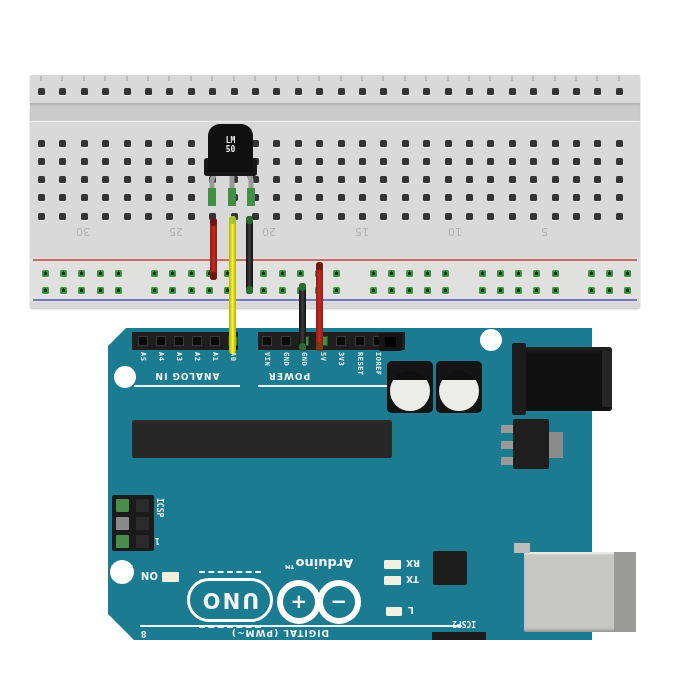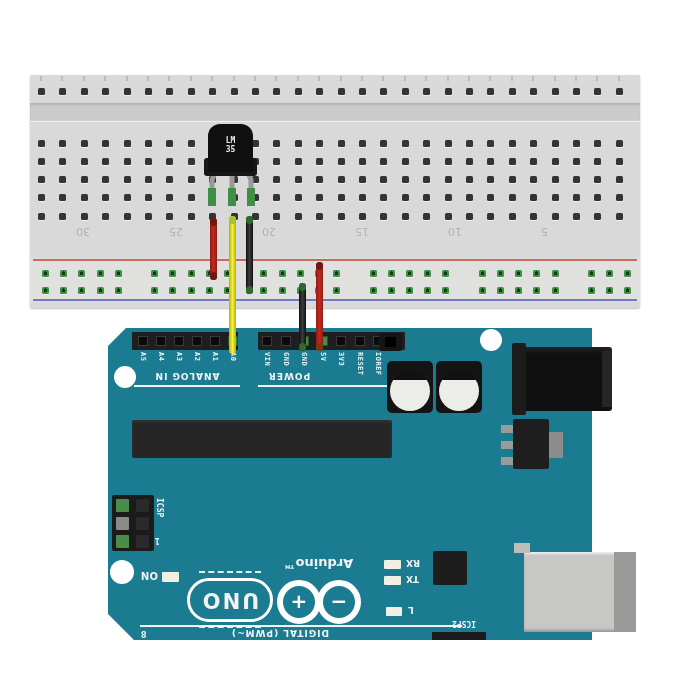--- a/index.html
+++ b/index.html
@@ -334,21 +334,21 @@
     <path d="M29 0 L29 38" stroke="#9a9a9a" stroke-width="5" fill="none"></path>
     <path d="M43 0 L48 12 L48 38" stroke="#9a9a9a" stroke-width="5" fill="none"></path>
     <rect x="5" y="20" width="8" height="18" fill="#3f8f44"></rect>
     <rect x="25" y="20" width="8" height="18" fill="#3f8f44"></rect>
     <rect x="44" y="20" width="8" height="18" fill="#3f8f44"></rect>
   </svg>
   <div id="sensor-flange"></div>
   <div id="sensor-body"></div>
   <div id="sensor-label">
     <div>LM</div>
-    <div>35</div>
+    <div>50</div>
   </div>
 
   <div id="arduino">
     <div id="board-bg"></div>
 
     <div class="hstrip" style="left:24px;width:106px;"></div>
     <div class="hstrip" style="left:150px;width:147px;"></div>
     <div id="analog-pins">
         <div class="pin" style="left: 30px;"></div>
         <div class="plabel" style="left: 39px;">A5</div>

